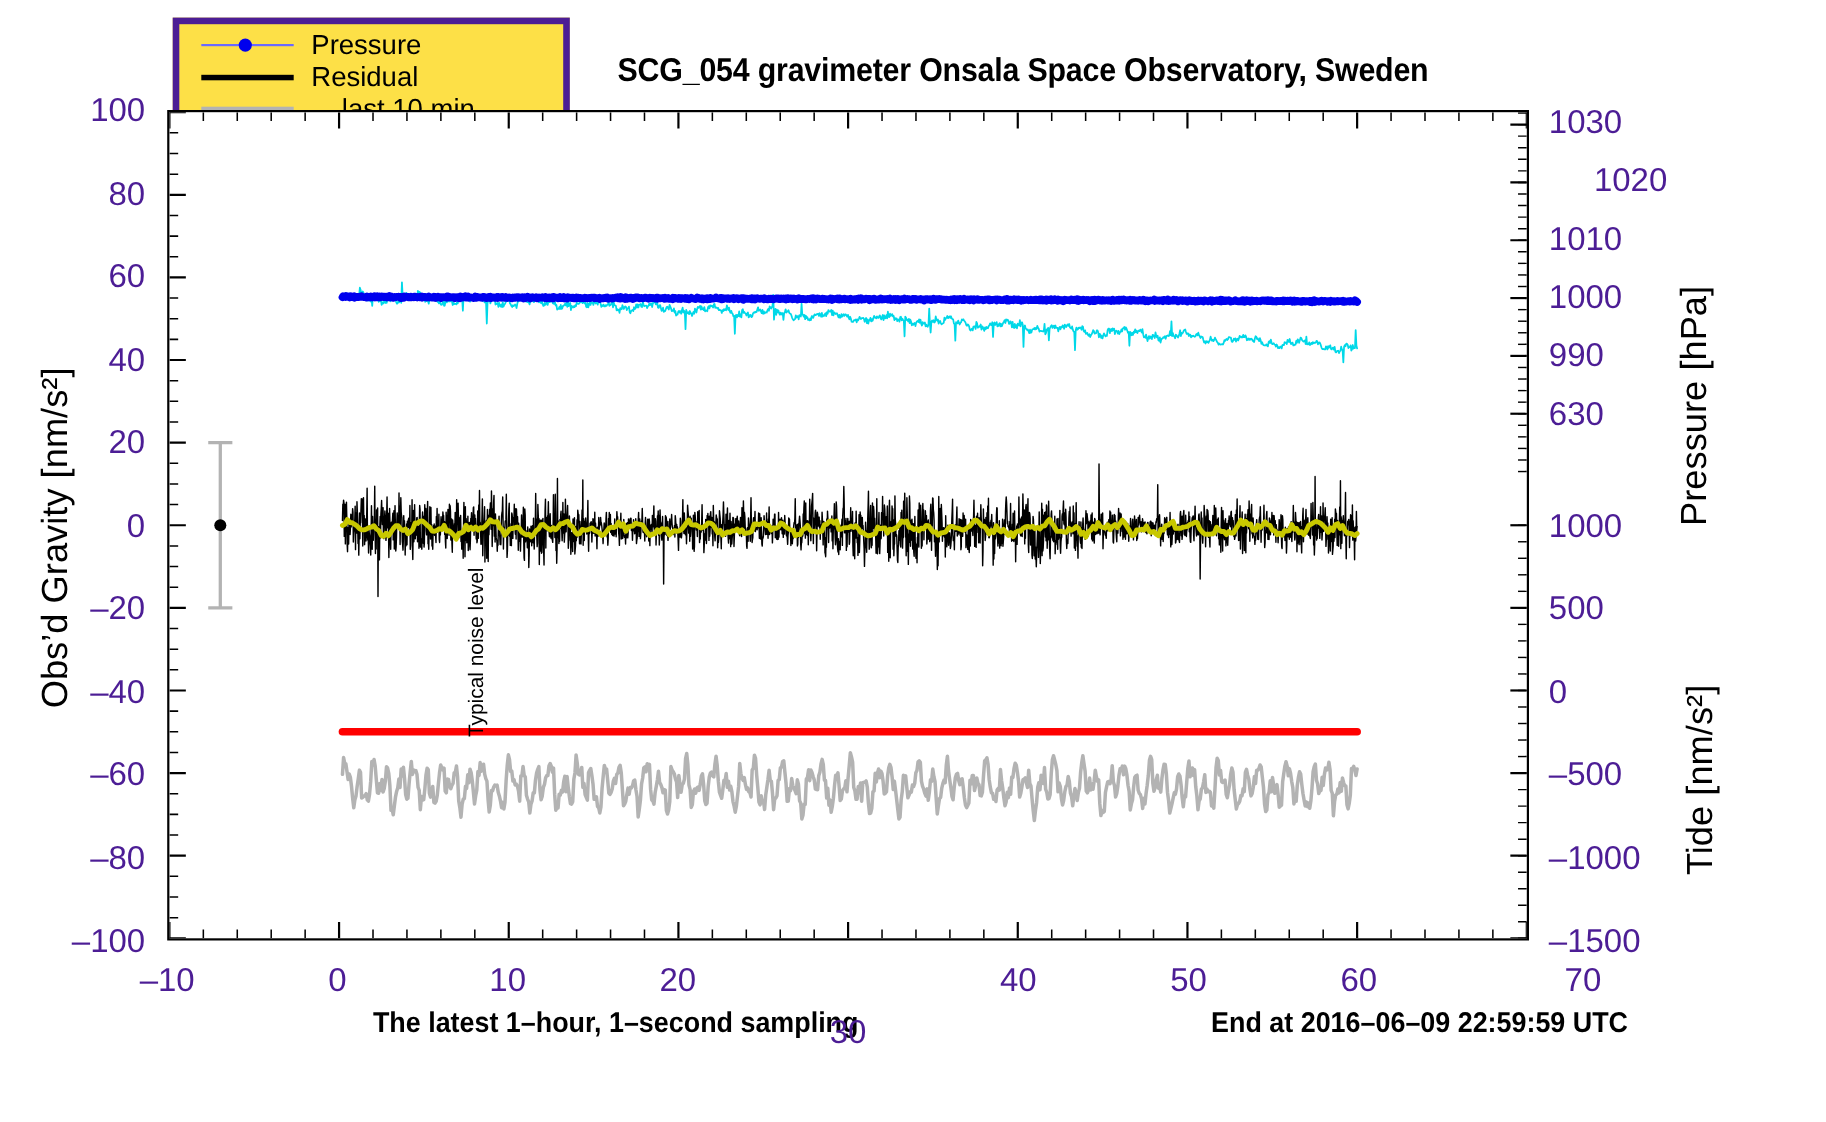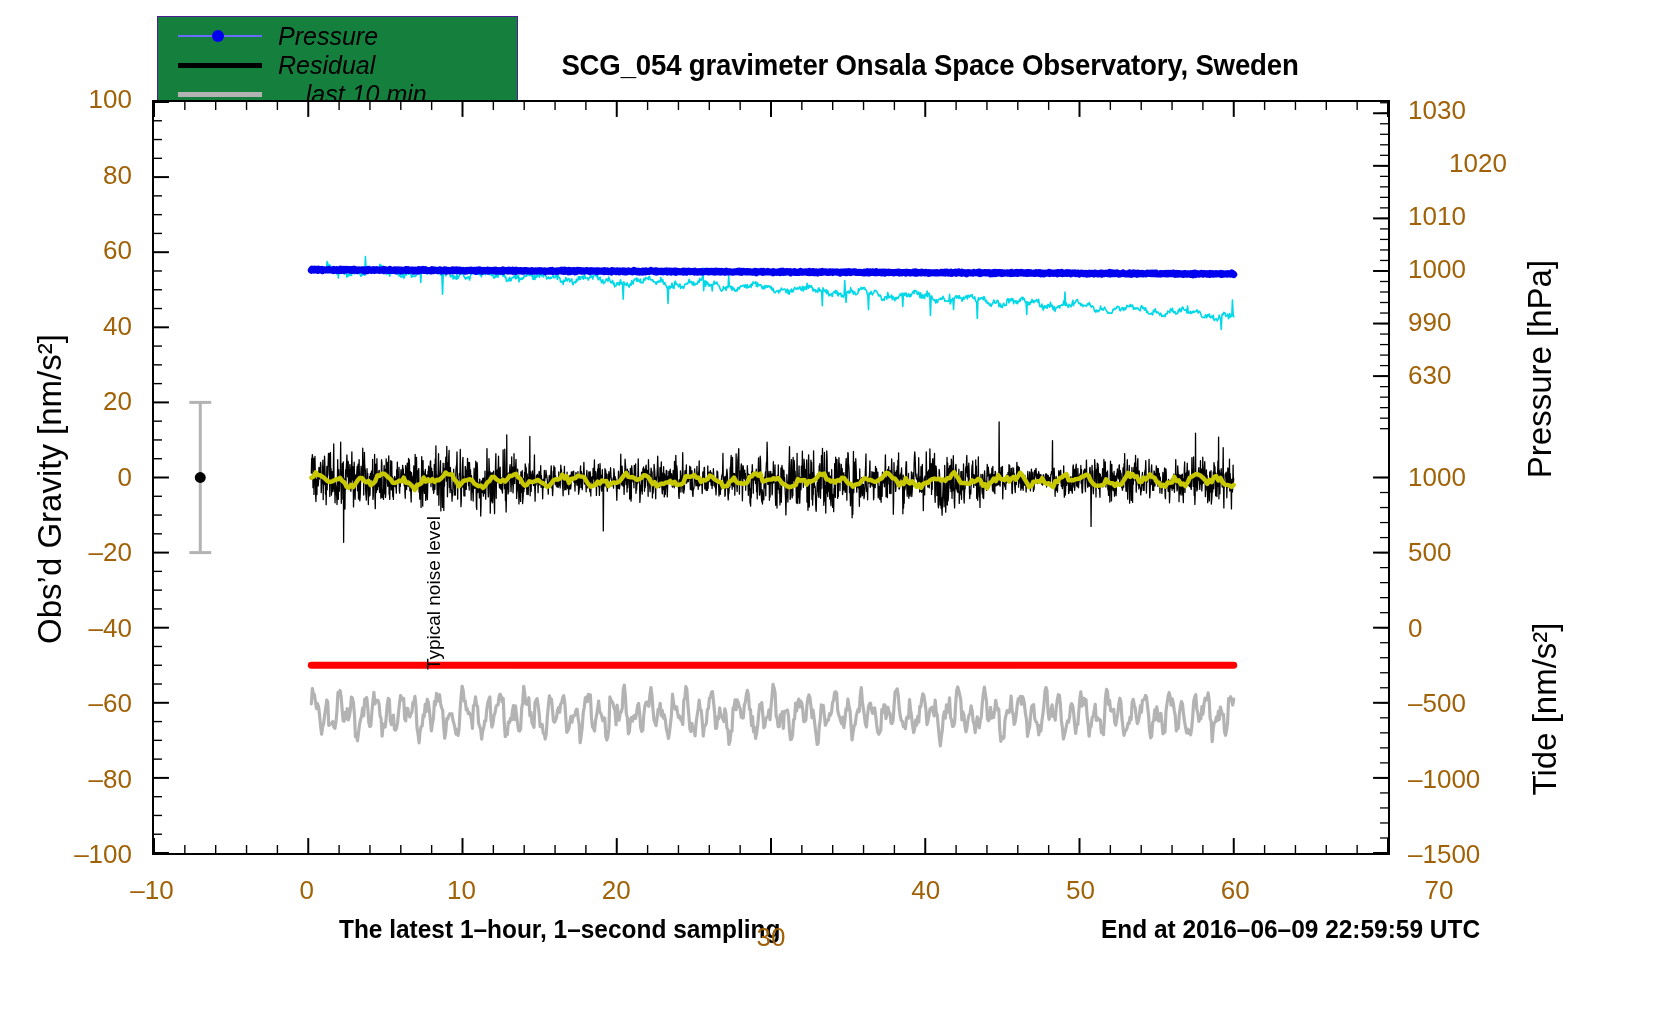--- a/index.html
+++ b/index.html
@@ -12,21 +12,21 @@
     position:absolute;
     left:152px; top:100px;
     width:1238px; height:755px;
     border:2px solid #000;
     box-sizing:border-box;
     background:#fff;
   }
   #plot-svg{position:absolute;left:0;top:0;width:100%;height:100%;display:block;}
 
   
-  .tk{position:absolute;font-size:26px;color:#a16207;white-space:nowrap;line-height:1;}
+  .tk{position:absolute;font-size:30px;color:#4c1d95;white-space:nowrap;line-height:1;}
   .tk-left{text-align:right;}
   .tk-right{text-align:left;}
   .tk-bot{text-align:center;}
 
   
   .axis-title{position:absolute;font-size:31px;color:#000;white-space:nowrap;}
   #ylabel-left{
     left:-160px;top:470px;width:420px;text-align:center;
     transform:rotate(-90deg);transform-origin:center center;
     font-size:33px;
@@ -51,24 +51,23 @@
     text-align:center;font-size:30px;font-weight:bold;
     font-family:"Liberation Sans Narrow","Liberation Sans",sans-serif;
     letter-spacing:-0.2px;
     transform:scaleX(0.92);transform-origin:center center;
   }
 
   
   #legend{
     position:absolute;left:157px;top:16px;
     width:361px;height:152px;
-    border:1px solid #4c1d95;background:#15803d;
+    border:6px solid #4c1d95;background:#fde047;
     box-sizing:border-box;
     padding:4px 0 0 0;
-    font-style:italic;
   }
   .leg-row{display:flex;align-items:center;height:28px;margin-top:1px;}
   .leg-sym{position:relative;width:84px;height:20px;margin-left:20px;flex:0 0 84px;}
   .leg-line{position:absolute;left:0;top:9px;width:84px;height:2px;}
   .leg-line.thick{height:5px;top:8px;}
   .leg-dot{position:absolute;left:34px;top:4px;width:12px;height:12px;border-radius:50%;}
   .leg-txt{font-size:25px;margin-left:16px;white-space:nowrap;line-height:1;}
   #noise-label{
     position:absolute;left:170px;top:480px;width:220px;
     font-size:19px;text-align:center;white-space:nowrap;

